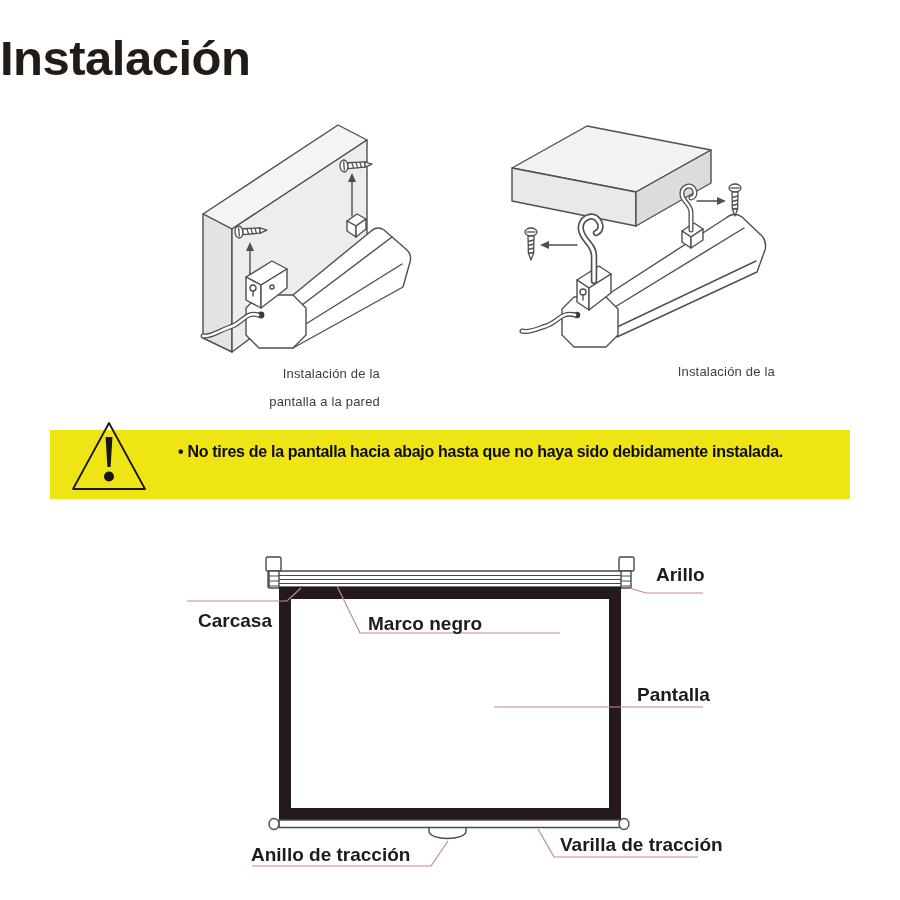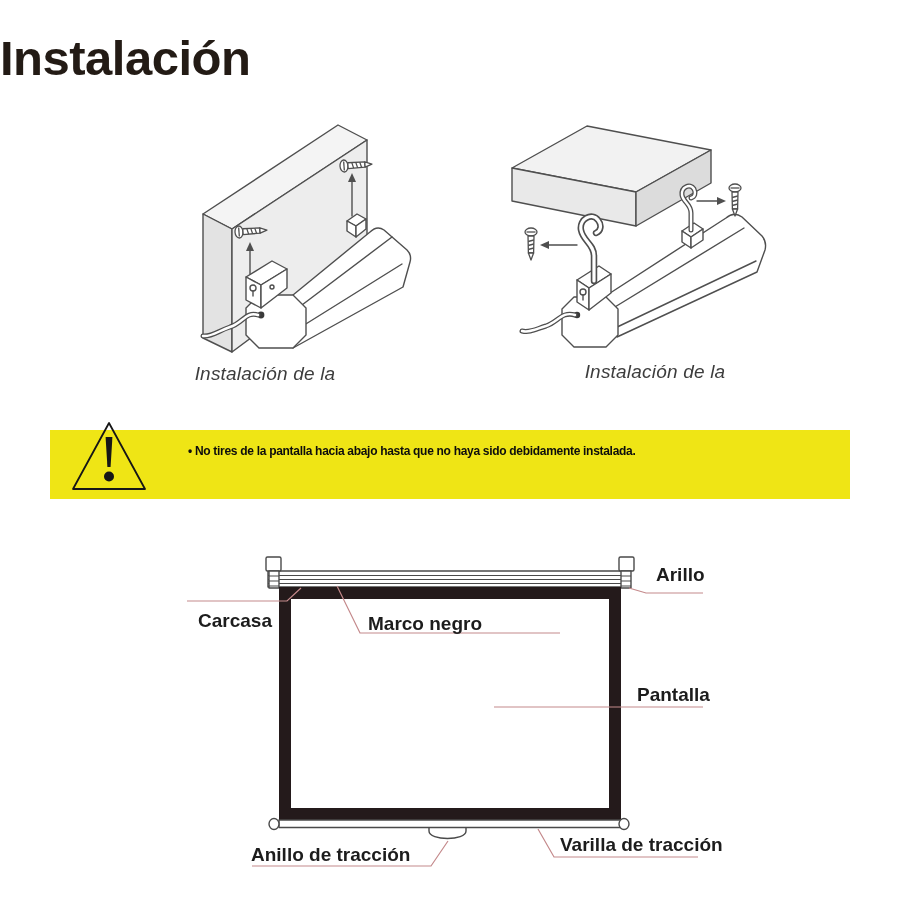--- a/index.html
+++ b/index.html
@@ -1,27 +1,27 @@
 <!DOCTYPE html>
 <html><head>
 <meta charset="utf-8">
 <style>
   html,body{margin:0;padding:0;background:#ffffff;}
   .page{position:relative;width:900px;height:900px;background:#ffffff;overflow:hidden;
         font-family:"Liberation Sans",sans-serif;}
   .title{position:absolute;left:0;top:30px;width:900px;text-align:left;
          font-size:49px;font-weight:bold;letter-spacing:-0.5px;color:#231b15;}
   .fig{position:absolute;}
-  .caption{position:absolute;text-align:center;font-size:19px;line-height:28px;
-           color:#3d3d3d;letter-spacing:0.2px;font-style:italic;}
+  .caption{position:absolute;text-align:right;font-size:13px;line-height:28px;
+           color:#3d3d3d;letter-spacing:0.2px;}
   .cap-wall{left:150px;top:360px;width:230px;}
   .cap-ceiling{left:535px;top:358px;width:240px;}
   .banner{position:absolute;left:50px;top:430px;width:800px;height:69px;background:#efe515;}
-  .banner-text{position:absolute;left:188px;top:438px;width:665px;
-               font-size:12px;line-height:27px;font-weight:bold;color:#0d0d0d;
+  .banner-text{position:absolute;left:178px;top:438px;width:665px;
+               font-size:16px;line-height:27px;font-weight:bold;color:#0d0d0d;
                letter-spacing:-0.3px;}
   .tri-svg{position:absolute;left:60px;top:415px;width:100px;height:85px;}
   svg{display:block;}
   .sline{stroke:#4f4f4f;stroke-width:1.4;fill:none;stroke-linejoin:round;stroke-linecap:round;}
   .sfill{stroke:#4f4f4f;stroke-width:1.4;stroke-linejoin:round;}
   .dlabel{font-family:"Liberation Sans",sans-serif;font-size:19px;font-weight:bold;fill:#1c1c1c;}
   .leader{stroke:#c4898b;stroke-width:1.2;fill:none;}
   .dpart{stroke:#4a4a4a;stroke-width:1.4;fill:#ffffff;stroke-linejoin:round;}
   .dthin{stroke:#4a4a4a;stroke-width:1.1;fill:none;}
 </style>
@@ -140,20 +140,21 @@
       <use href="#screw" transform="translate(735,188) rotate(90)"></use>
     </g>
     <g>
       <path class="sline" d="M697,201 L718,201"></path>
       <polygon points="717,197 717,205 726,201" fill="#4f4f4f"></polygon>
     </g>
   </svg>
 
   <div class="caption cap-wall">
     <div>Instalación de la</div>
+    <div>pantalla a la pared</div>
   </div>
   <div class="caption cap-ceiling">
     <div>Instalación de la</div>
   </div>
 
   <div class="banner"></div>
   <svg class="tri-svg" viewBox="60 415 100 85">
     <polygon points="109,423 73,489 145,489" fill="none" stroke="#161616" stroke-width="1.8" stroke-linejoin="round"></polygon>
     <path d="M105.6,437 L112.4,437 L110.6,467 L107.4,467 Z" fill="#161616"></path>
     <circle cx="109" cy="476.5" r="5" fill="#161616"></circle>

